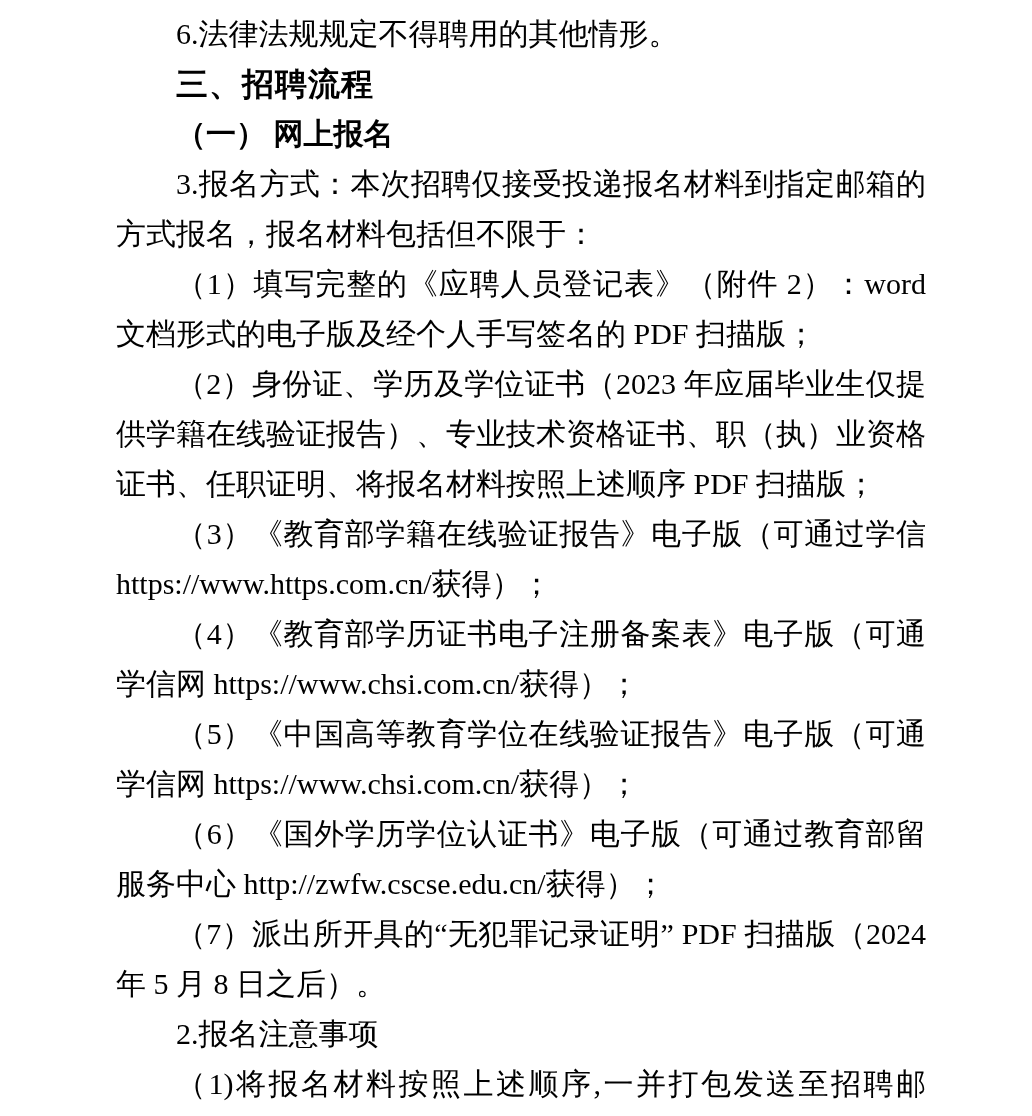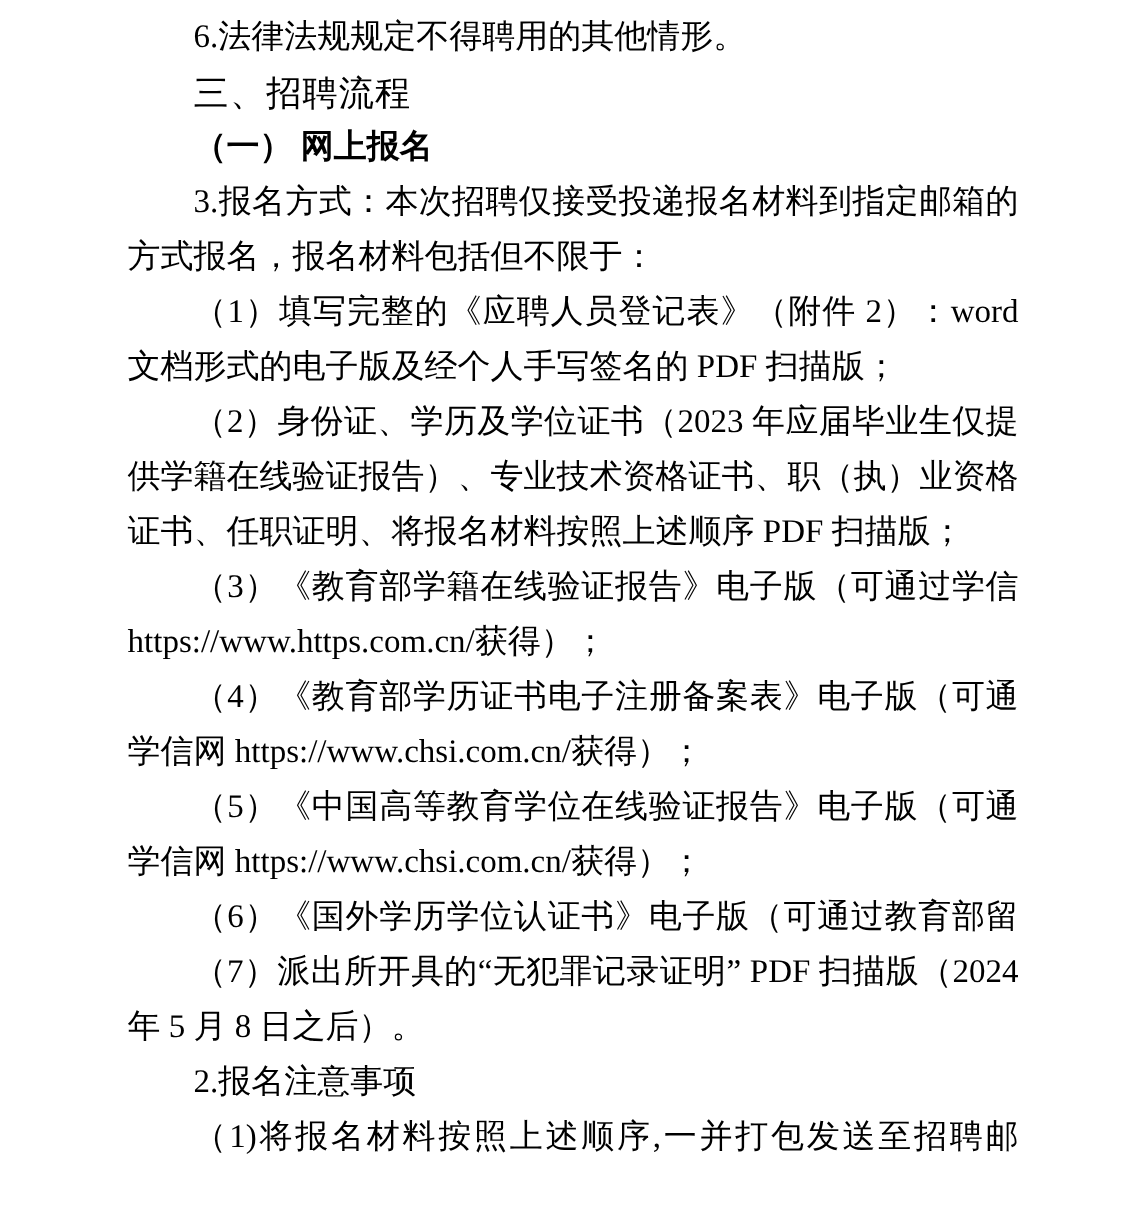--- a/index.html
+++ b/index.html
@@ -30,21 +30,21 @@
   .indent {
     padding-left: 60px;
   }
   .just {
     text-align: justify;
     text-align-last: justify;
     text-justify: inter-character;
   }
   .h1 {
     font-family: "Liberation Sans", "DejaVu Sans", sans-serif;
-    font-weight: 400;
+    font-weight: 700;
     font-size: 32px;
     letter-spacing: 1px;
   }
   .h2 {
     font-weight: 700;
     font-size: 30px;
   }
 </style>
 </head>
 <body>
@@ -70,20 +70,21 @@
   <div class="line indent just">（3）《教育部学籍在线验证报告》电子版（可通过学信网</div>
   <div class="line">https://www.https.com.cn/获得）；</div>
 
   <div class="line indent just">（4）《教育部学历证书电子注册备案表》电子版（可通过</div>
   <div class="line">学信网 https://www.chsi.com.cn/获得）；</div>
 
   <div class="line indent just">（5）《中国高等教育学位在线验证报告》电子版（可通过</div>
   <div class="line">学信网 https://www.chsi.com.cn/获得）；</div>
 
   <div class="line indent just">（6）《国外学历学位认证书》电子版（可通过教育部留学</div>
+  <div class="line">服务中心 http://zwfw.cscse.edu.cn/获得）；</div>
 
   <div class="line indent just">（7）派出所开具的“无犯罪记录证明” PDF 扫描版（2024</div>
   <div class="line">年 5 月 8 日之后）。</div>
 
   <div class="line indent">2.报名注意事项</div>
 
   <div class="line indent just">（1)将报名材料按照上述顺序,一并打包发送至招聘邮箱；</div>
 
 </div>
 

